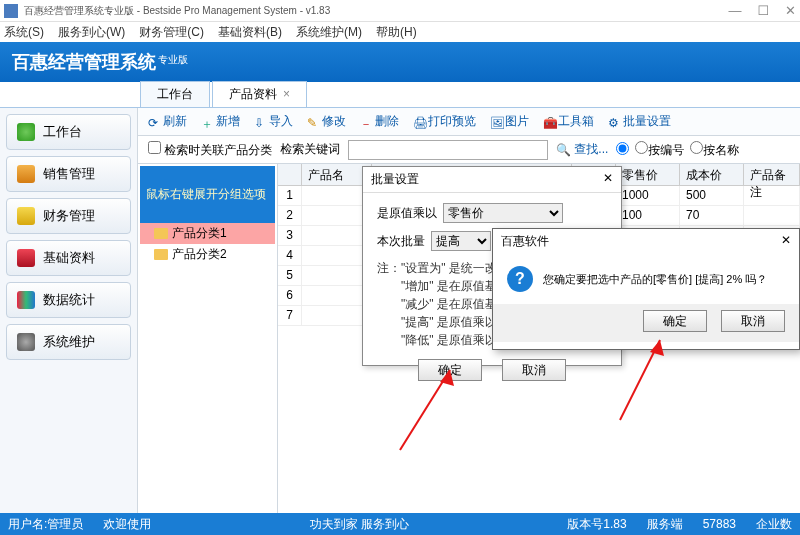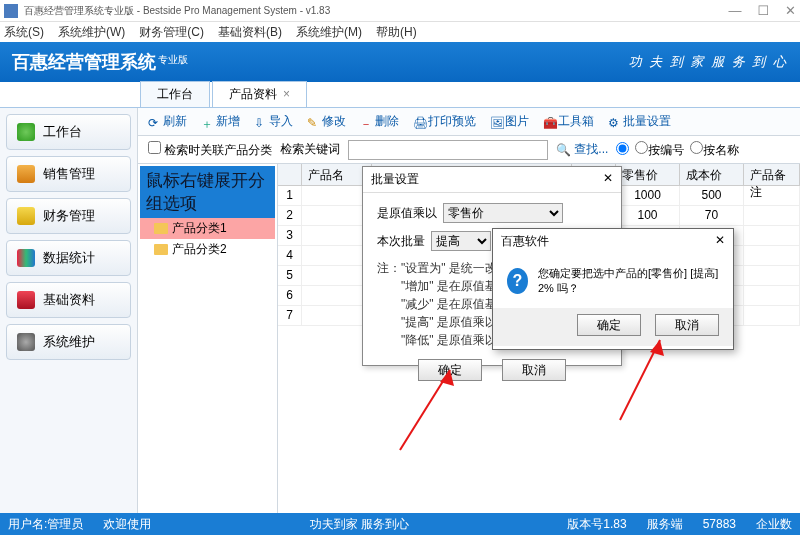--- a/index.html
+++ b/index.html
@@ -33,43 +33,43 @@
 .toolbar { height: 28px; display: flex; align-items: center; gap: 14px; padding: 0 10px; border-bottom: 1px solid #d0d8e0; background: #fafcfe; }
 .tb-btn { display: flex; align-items: center; gap: 3px; cursor: pointer; color: #0a5aa8; font-size: 12px; }
 .tb-icon { width: 12px; height: 12px; display: inline-block; }
 
 .search-row { height: 28px; display: flex; align-items: center; gap: 8px; padding: 0 10px; border-bottom: 1px solid #d0d8e0; }
 .search-row input[type=text] { height: 20px; border: 1px solid #aaa; padding: 0 4px; }
 .radio-group { display: flex; gap: 6px; align-items: center; }
 
 .body-split { flex: 1; display: flex; }
 .tree { width: 140px; border-right: 1px solid #d0d8e0; padding: 2px; }
-.tree-header { background: #1a7dd4; color: #0f172a; padding: 3px 6px; font-size: 17px; }
+.tree-header { background: #1a7dd4; color: #fef9c3; padding: 20px 6px; font-size: 12px; }
 .tree-item { display: flex; align-items: center; gap: 4px; padding: 2px 4px 2px 14px; cursor: pointer; }
 .tree-item.selected { background: #fca5a5; }
 .folder-icon { width: 14px; height: 11px; background: #f4c657; border-radius: 1px; }
 
 .grid { flex: 1; position: relative; }
 .grid-header { display: flex; background: #f0f4f8; border-bottom: 1px solid #ccc; height: 22px; }
 .grid-header .gh { border-right: 1px solid #ccc; padding: 3px 6px; font-size: 12px; text-align: left; }
 .grid-rows .gr { display: flex; height: 20px; border-bottom: 1px solid #eee; }
-.grid-rows .gr .gc { border-right: 1px solid #eee; padding: 2px 6px; text-align: center; font-size: 12px; }
+.grid-rows .gr .gc { border-right: 1px solid #eee; padding: 2px 6px; text-align: left; font-size: 12px; }
 
 
 .dlg-batch { position: absolute; left: 362px; top: 166px; width: 260px; height: 200px; background: #fff; border: 1px solid #888; box-shadow: 2px 2px 6px rgba(0,0,0,.2); }
 .dlg-title { background: #fff; border-bottom: 1px solid #ddd; padding: 4px 8px; display: flex; justify-content: space-between; font-size: 12px; }
 .dlg-body { padding: 10px 14px; font-size: 12px; }
 .dlg-row { display: flex; align-items: center; gap: 6px; margin-bottom: 8px; }
 .dlg-row select, .dlg-row input { height: 20px; border: 1px solid #999; font-size: 12px; }
 .dlg-note { color: #333; line-height: 1.5; margin-top: 4px; font-size: 12px; }
 .dlg-btns { display: flex; justify-content: center; gap: 20px; margin-top: 10px; }
 .dlg-btns button { width: 64px; height: 22px; border: 1px solid #888; background: linear-gradient(#fefefe,#e3e3e3); cursor: pointer; font-size: 12px; }
 
 
-.dlg-confirm { position: absolute; left: 492px; top: 228px; width: 242px; height: 122px; background: #fff; border: 1px solid #666; box-shadow: 3px 3px 8px rgba(0,0,0,.3); }
+.dlg-confirm { position: absolute; left: 492px; top: 228px; width: 308px; height: 122px; background: #fff; border: 1px solid #666; box-shadow: 3px 3px 8px rgba(0,0,0,.3); }
 .dlg-confirm .ctitle { display: flex; justify-content: space-between; padding: 4px 8px; font-size: 12px; }
 .dlg-confirm .cbody { display: flex; align-items: center; gap: 10px; padding: 12px 14px; font-size: 11px; }
 .q-icon { width: 26px; height: 26px; border-radius: 50%; background: #1a7dd4; color: #fff; display: flex; align-items: center; justify-content: center; font-size: 16px; font-weight: bold; }
 .dlg-confirm .cbtns { display: flex; justify-content: flex-end; gap: 14px; padding: 6px 14px 10px; background: #f0f0f0; }
 .dlg-confirm .cbtns button { width: 64px; height: 22px; border: 1px solid #888; background: linear-gradient(#fefefe,#e3e3e3); cursor: pointer; font-size: 12px; }
 
 .statusbar { position: absolute; bottom: 0; left: 0; right: 0; height: 22px; background: #1a7dd4; color: #fff; display: flex; align-items: center; padding: 0 8px; font-size: 12px; gap: 20px; }
 .statusbar .sp { flex: 1; }
 
 .arrow { position: absolute; width: 100px; height: 100px; pointer-events: none; }
@@ -84,32 +84,31 @@
   <div class="titlebar-text">百惠经营管理系统专业版 - Bestside Pro Management System - v1.83</div>
   <div class="titlebar-btns">
     <span>—</span>
     <span>☐</span>
     <span>✕</span>
   </div>
 </div>
 
 <div class="menubar">
   <span>系统(S)</span>
-  <span>系统维护(W)</span>
+  <span>服务到心(W)</span>
   <span>财务管理(C)</span>
   <span>基础资料(B)</span>
   <span>系统维护(M)</span>
   <span>帮助(H)</span>
 </div>
 
 <div class="banner">
   <div>
     <span class="banner-title">百惠经营管理系统</span><span class="banner-sub">专业版</span>
   </div>
-  <div class="banner-slogan">功 夫 到 家   服 务 到 心</div>
 </div>
 
 <div class="tabs-row">
   <div class="tab"><span>工作台</span></div>
   <div class="tab active"><span>产品资料</span><span class="tab-close">×</span></div>
 </div>
 
 <div class="main">
   <div class="sidebar">
     <div class="sb-btn">
@@ -118,26 +117,26 @@
       </div>
     <div class="sb-btn">
         <span class="sb-icon" style="background:linear-gradient(#f3b24a,#d47c12)"></span>
         <span>销售管理</span>
       </div>
     <div class="sb-btn">
         <span class="sb-icon" style="background:linear-gradient(#f5d84e,#d7a80e)"></span>
         <span>财务管理</span>
       </div>
     <div class="sb-btn">
+        <span class="sb-icon" style="background:linear-gradient(#e45,#a12)"></span>
+        <span>基础资料</span>
+      </div>
+    <div class="sb-btn">
         <span class="sb-icon" style="background:linear-gradient(90deg,#e24,#3b7,#27c)"></span>
         <span>数据统计</span>
-      </div>
-    <div class="sb-btn">
-        <span class="sb-icon" style="background:linear-gradient(#e45,#a12)"></span>
-        <span>基础资料</span>
       </div>
     <div class="sb-btn">
         <span class="sb-icon" style="background:radial-gradient(#aaa,#555)"></span>
         <span>系统维护</span>
       </div>
   </div>
 
   <div class="content">
     <div class="toolbar">
       <div class="tb-btn">

